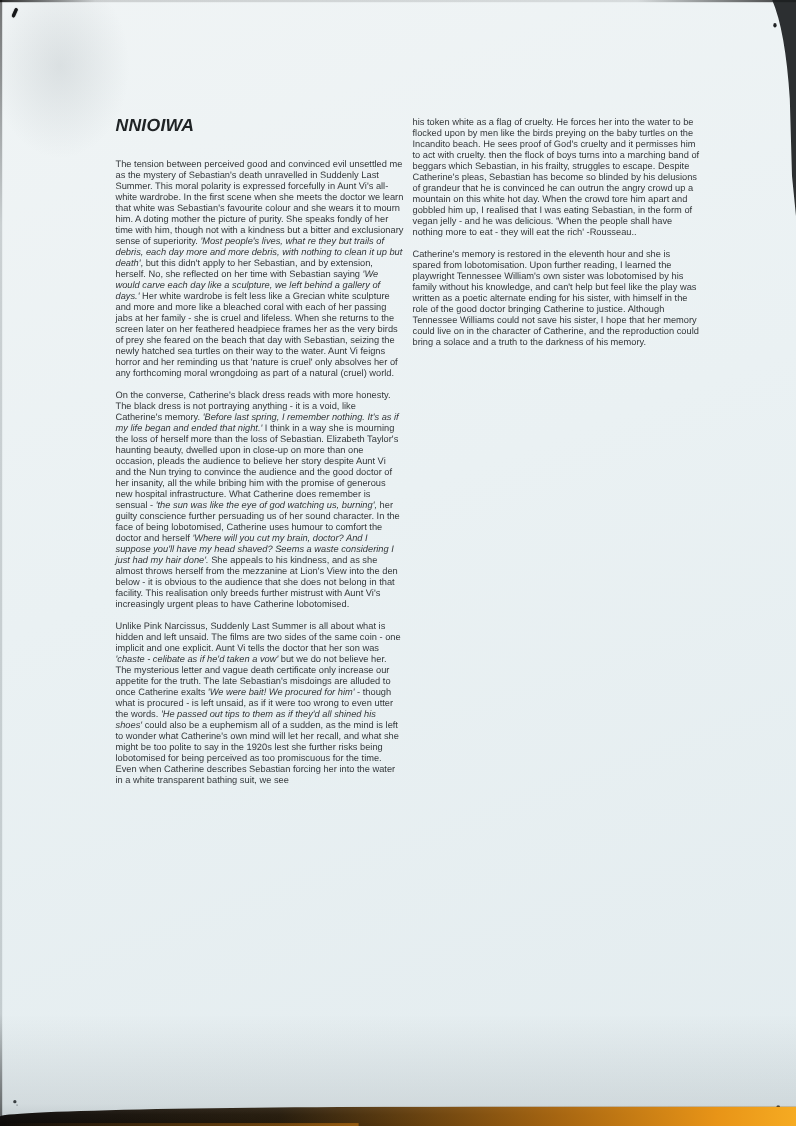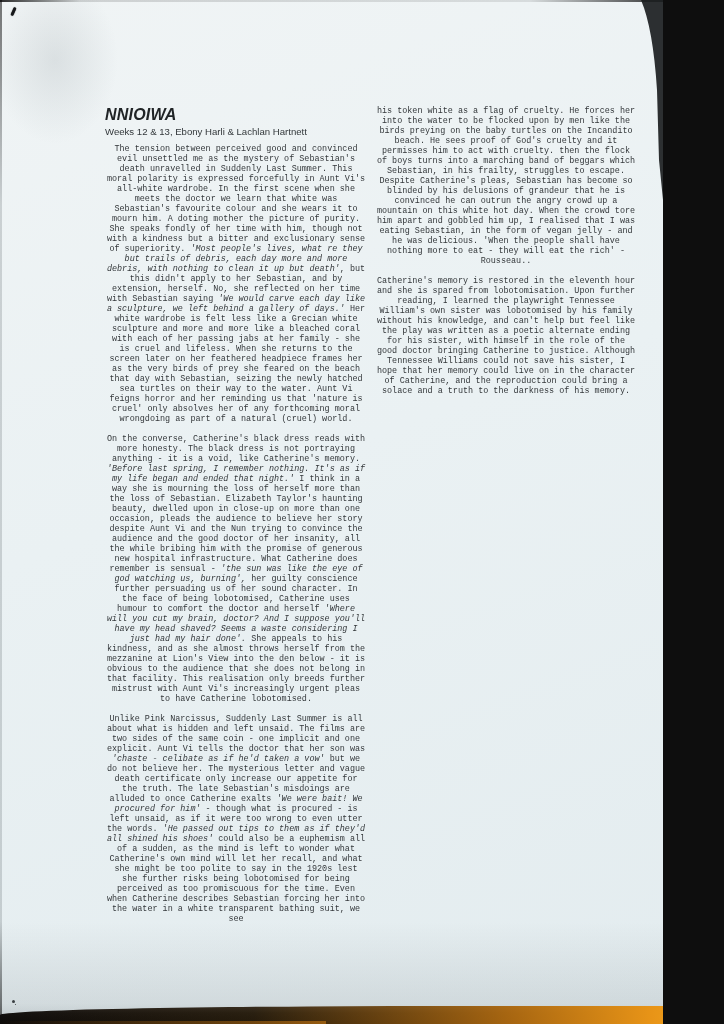--- a/index.html
+++ b/index.html
@@ -2,21 +2,21 @@
 <html><head>
 <meta charset="utf-8">
 <style>
   html,body{margin:0;padding:0;}
   body{
     width:724px;height:1024px;overflow:hidden;
     background:#0e0e0e;
     font-family:"Liberation Sans","DejaVu Sans",sans-serif;
   }
   .scan-page{
-    position:relative;width:663px;height:1024px;
+    position:relative;width:724px;height:1024px;
     background:
       radial-gradient(ellipse 90px 120px at 55px 60px, rgba(110,122,128,0.16), rgba(110,122,128,0) 70%),
       linear-gradient(to bottom, rgba(40,50,55,0) 90%, rgba(40,50,55,0.10) 98%, rgba(40,50,55,0.22) 100%),
       linear-gradient(160deg,#f0f4f5 0%, #eaf1f3 45%, #e3ecef 100%);
     overflow:hidden;
   }
   
   .edge-top{position:absolute;top:0;left:0;width:100%;height:2px;
     background:linear-gradient(to right, rgba(10,10,10,0.85), rgba(10,10,10,0.15) 12%, rgba(10,10,10,0.10) 80%, rgba(10,10,10,0.8));}
   .edge-left{position:absolute;top:0;left:0;width:2px;height:100%;
@@ -35,36 +35,35 @@
   }
   .bed-strip::before{content:"";position:absolute;left:0;bottom:0;width:45%;height:3px;
     background:linear-gradient(to right, rgba(190,110,15,0.0), rgba(214,128,18,0.55));}
   
   .content{position:absolute;left:0;top:0;width:100%;height:100%;color:#2f3336;}
   .masthead{position:absolute;left:105px;top:106px;width:263px;}
   .title{font-size:16px;line-height:17px;font-weight:bold;font-style:italic;
     letter-spacing:.2px;color:#202426;margin:0;}
   .subtitle{font-size:9.6px;line-height:12px;margin-top:3px;color:#33383b;}
   .col{position:absolute;width:262px;font-size:8.45px;line-height:10px;
-    color:#33373a;text-align:center;font-family:Liberation Mono, monospace;}
+    color:#33373a;text-align:left;}
   .col-left{left:105px;top:144px;}
   .col-right{left:375px;top:106px;}
   .col p{margin:0 0 10px 0;}
   .col em{font-style:italic;}
 </style>
 </head>
 <body>
 
 <div class="scan-page">
 
   <div class="content">
 
     <div class="masthead">
       <h1 class="title">NNIOIWA</h1>
-      <div class="subtitle">Weeks 12 &amp; 13, Ebony Harli &amp; Lachlan Hartnett</div>
     </div>
 
     <div class="col col-left">
       <p><span>The tension between perceived good and convinced evil unsettled me as the mystery of Sebastian's death unravelled in Suddenly Last Summer. This moral polarity is expressed forcefully in Aunt Vi's all-white wardrobe. In the first scene when she meets the doctor we learn that white was Sebastian's favourite colour and she wears it to mourn him. A doting mother the picture of purity. She speaks fondly of her time with him, though not with a kindness but a bitter and exclusionary sense of superiority. </span><em>'Most people's lives, what re they but trails of debris, each day more and more debris, with nothing to clean it up but death'</em><span>, but this didn't apply to her Sebastian, and by extension, herself. No, she reflected on her time with Sebastian saying </span><em>'We would carve each day like a sculpture, we left behind a gallery of days.'</em><span> Her white wardrobe is felt less like a Grecian white sculpture and more and more like a bleached coral with each of her passing jabs at her family - she is cruel and lifeless. When she returns to the screen later on her feathered headpiece frames her as the very birds of prey she feared on the beach that day with Sebastian, seizing the newly hatched sea turtles on their way to the water. Aunt Vi feigns horror and her reminding us that 'nature is cruel' only absolves her of any forthcoming moral wrongdoing as part of a natural (cruel) world.</span></p>
       <p><span>On the converse, Catherine's black dress reads with more honesty. The black dress is not portraying anything - it is a void, like Catherine's memory. </span><em>'Before last spring, I remember nothing. It's as if my life began and ended that night.'</em><span> I think in a way she is mourning the loss of herself more than the loss of Sebastian. Elizabeth Taylor's haunting beauty, dwelled upon in close-up on more than one occasion, pleads the audience to believe her story despite Aunt Vi and the Nun trying to convince the audience and the good doctor of her insanity, all the while bribing him with the promise of generous new hospital infrastructure. What Catherine does remember is sensual - </span><em>'the sun was like the eye of god watching us, burning',</em><span> her guilty conscience further persuading us of her sound character. In the face of being lobotomised, Catherine uses humour to comfort the doctor and herself </span><em>'Where will you cut my brain, doctor? And I suppose you'll have my head shaved? Seems a waste considering I just had my hair done'.</em><span> She appeals to his kindness, and as she almost throws herself from the mezzanine at Lion's View into the den below - it is obvious to the audience that she does not belong in that facility. This realisation only breeds further mistrust with Aunt Vi's increasingly urgent pleas to have Catherine lobotomised.</span></p>
       <p><span>Unlike Pink Narcissus, Suddenly Last Summer is all about what is hidden and left unsaid. The films are two sides of the same coin - one implicit and one explicit. Aunt Vi tells the doctor that her son was </span><em>'chaste - celibate as if he'd taken a vow'</em><span> but we do not believe her. The mysterious letter and vague death certificate only increase our appetite for the truth. The late Sebastian's misdoings are alluded to once Catherine exalts </span><em>'We were bait! We procured for him'</em><span> - though what is procured - is left unsaid, as if it were too wrong to even utter the words. </span><em>'He passed out tips to them as if they'd all shined his shoes'</em><span> could also be a euphemism all of a sudden, as the mind is left to wonder what Catherine's own mind will let her recall, and what she might be too polite to say in the 1920s lest she further risks being lobotomised for being perceived as too promiscuous for the time. Even when Catherine describes Sebastian forcing her into the water in a white transparent bathing suit, we see</span></p>
     </div>
 
     <div class="col col-right">
       <p><span>his token white as a flag of cruelty. He forces her into the water to be flocked upon by men like the birds preying on the baby turtles on the Incandito beach. He sees proof of God's cruelty and it permisses him to act with cruelty. then the flock of boys turns into a marching band of beggars which Sebastian, in his frailty, struggles to escape. Despite Catherine's pleas, Sebastian has become so blinded by his delusions of grandeur that he is convinced he can outrun the angry crowd up a mountain on this white hot day. When the crowd tore him apart and gobbled him up, I realised that I was eating Sebastian, in the form of vegan jelly - and he was delicious. 'When the people shall have nothing more to eat - they will eat the rich' -Rousseau..</span></p>

